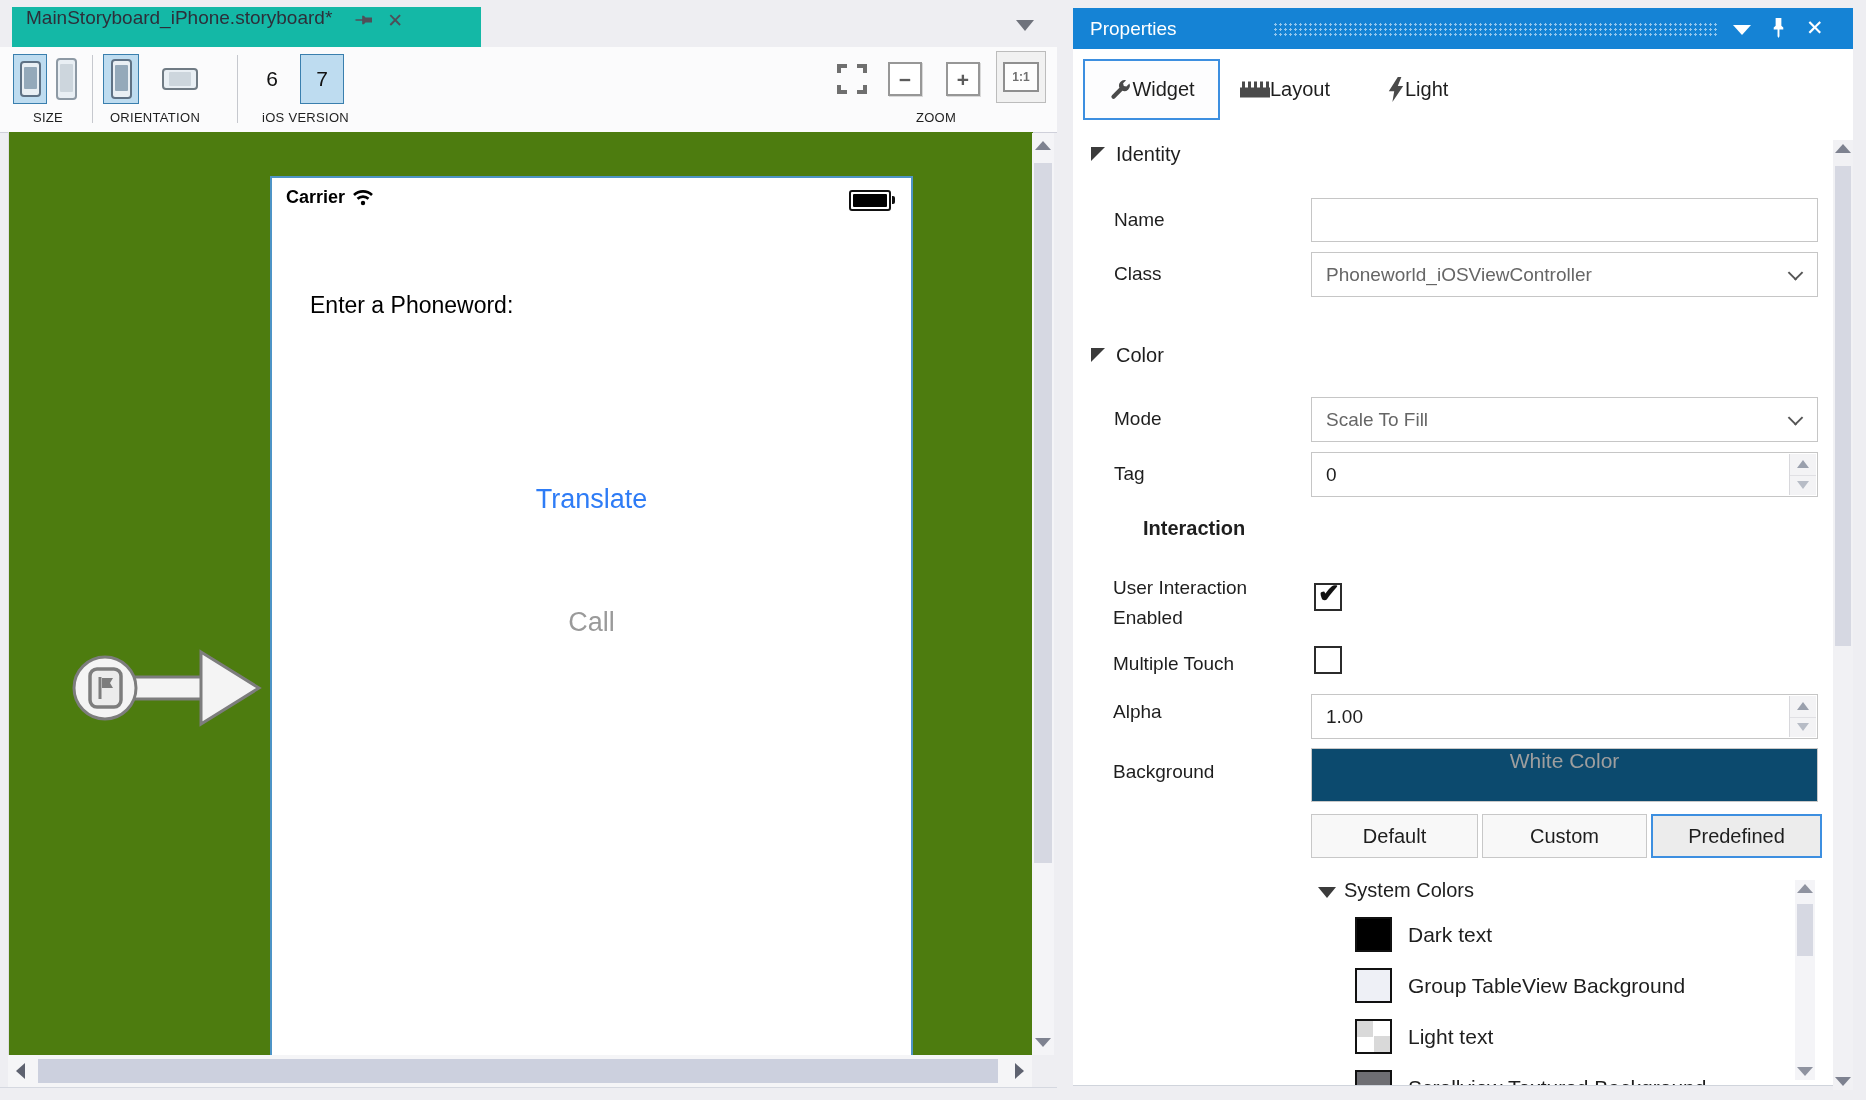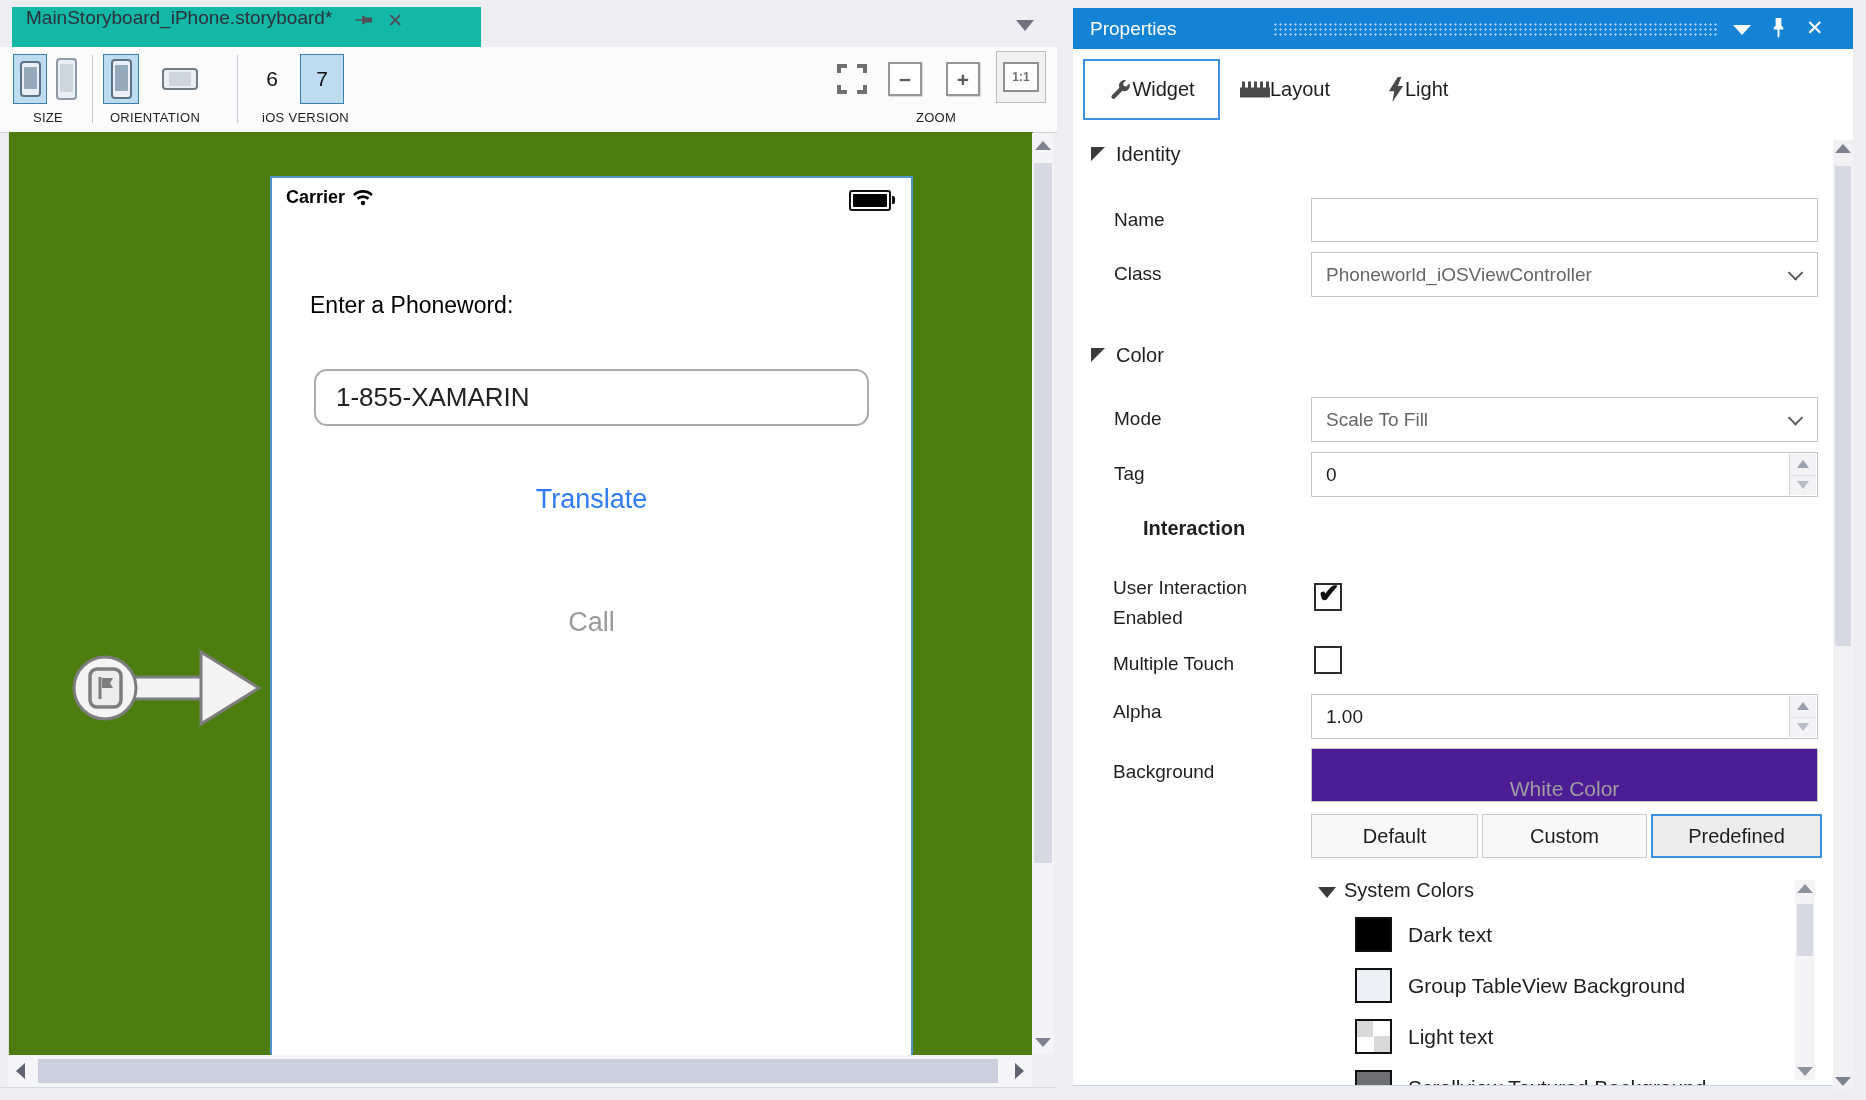--- a/index.html
+++ b/index.html
@@ -168,21 +168,20 @@
           <path d="M5.5 9.8a8 8 0 0 1 11 0" stroke="#000" stroke-width="2.6" fill="none"></path>
           <circle cx="11" cy="14" r="2.2" fill="#000"></circle>
         </svg>
       </div>
       <div class="battery">
           <div class="fill"></div>
           <div class="nub"></div>
         </div>
 
       <div class="ph-title">Enter a Phoneword:</div>
-      <input class="ios-field" readonly="" value="1-855-XAMARIN" style="">
       <div class="ph-btn" style="top:306px;color:#2e7cf6;">Translate</div>
       <div class="ph-btn" style="top:429px;color:#9a9a9a;">Call</div>
     </div>
   </div>
 
   <div class="abs sb-track-v" style="left:1032px;top:133px;width:22px;height:922px;">
     <div class="arr arr-up" style="left:3px;top:8px;"></div>
     <div class="sb-thumb" style="left:2px;top:30px;width:18px;height:700px;"></div>
     <div class="arr arr-dn" style="left:3px;bottom:8px;"></div>
   </div>
@@ -280,21 +279,21 @@
         <div class="u">
             <div class="tri-u"></div>
           </div>
         <div class="d">
             <div class="tri-d"></div>
           </div>
       </div>
     </div>
 
     <div class="flabel" style="left:40px;top:712px;">Background</div>
-    <div class="abs" style="left:238px;top:699px;width:507px;height:54px;border:1px solid #c9c9c9;background:#4c1d95;box-sizing:border-box;display:flex;align-items:flex-end;justify-content:center;">
+    <div class="abs" style="left:238px;top:699px;width:507px;height:54px;border:1px solid #c9c9c9;background:#0c4a6e;box-sizing:border-box;display:flex;align-items:flex-start;justify-content:center;">
       <span style="font-size:21px;color:#9e9e9e;">White Color</span>
     </div>
 
     <div class="seg" style="left:238px;top:765px;width:167px;">
       <span>Default</span>
     </div>
     <div class="seg" style="left:409px;top:765px;width:165px;">
       <span>Custom</span>
     </div>
     <div class="seg seg-sel" style="left:578px;top:765px;width:171px;">

